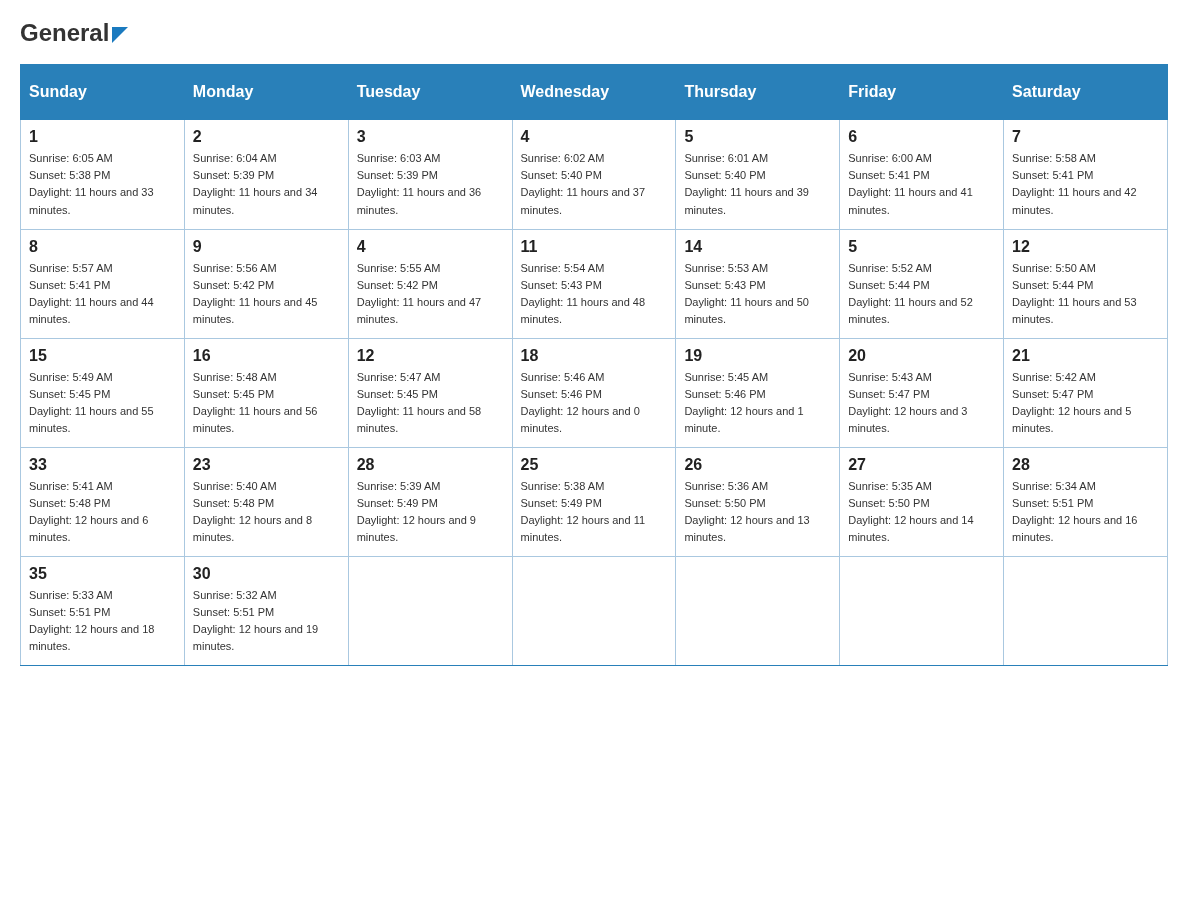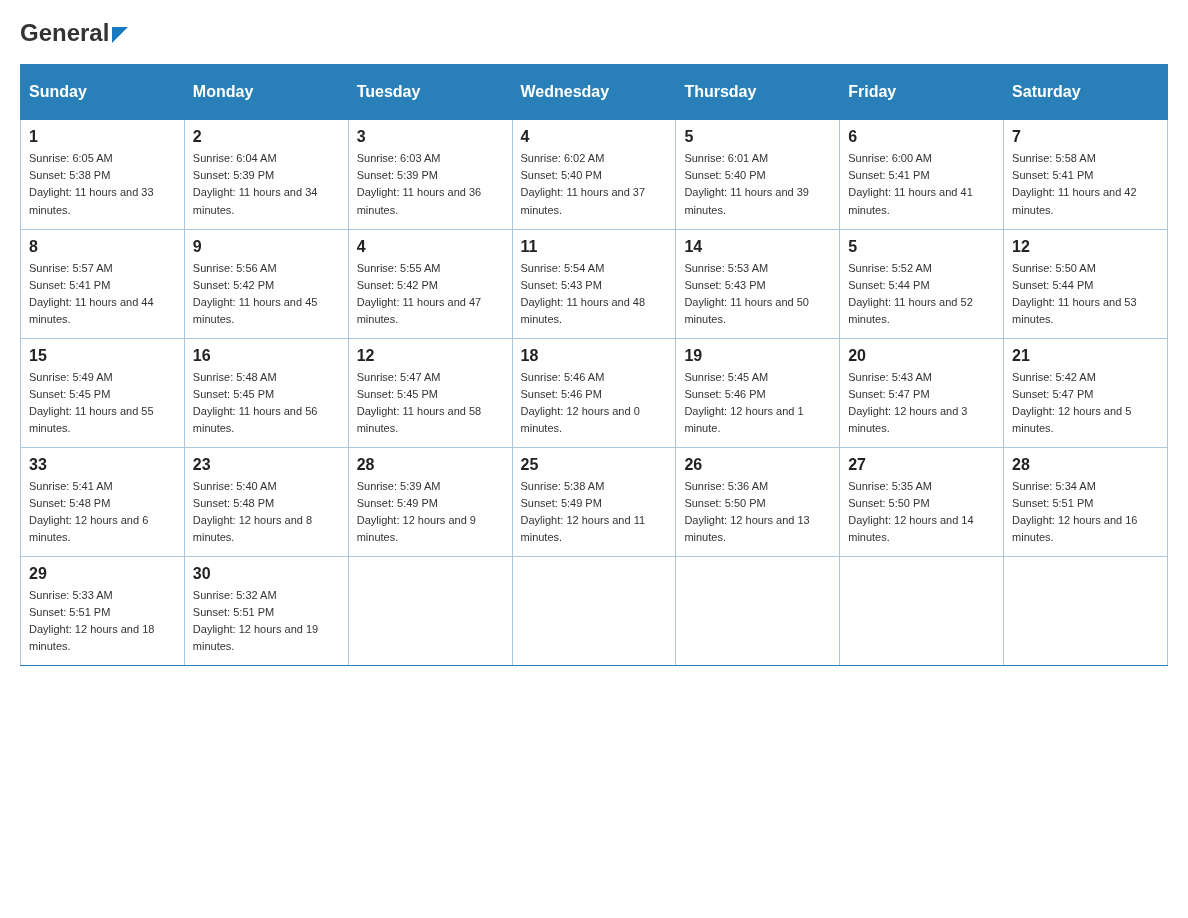--- a/index.html
+++ b/index.html
@@ -237,21 +237,21 @@
         <div class="day-number">27</div>
         <div class="day-info">Sunrise: 5:35 AM<br>Sunset: 5:50 PM<br>Daylight: 12 hours and 14 minutes.</div>
       </td>
         <td>
         <div class="day-number">28</div>
         <div class="day-info">Sunrise: 5:34 AM<br>Sunset: 5:51 PM<br>Daylight: 12 hours and 16 minutes.</div>
       </td>
       </tr>
       <tr>
         <td>
-        <div class="day-number">29</div>
+        <div class="day-number">35</div>
         <div class="day-info">Sunrise: 5:33 AM<br>Sunset: 5:51 PM<br>Daylight: 12 hours and 18 minutes.</div>
       </td>
         <td>
         <div class="day-number">30</div>
         <div class="day-info">Sunrise: 5:32 AM<br>Sunset: 5:51 PM<br>Daylight: 12 hours and 19 minutes.</div>
       </td>
         <td class="empty-cell"></td>
         <td class="empty-cell"></td>
         <td class="empty-cell"></td>
         <td class="empty-cell"></td>

